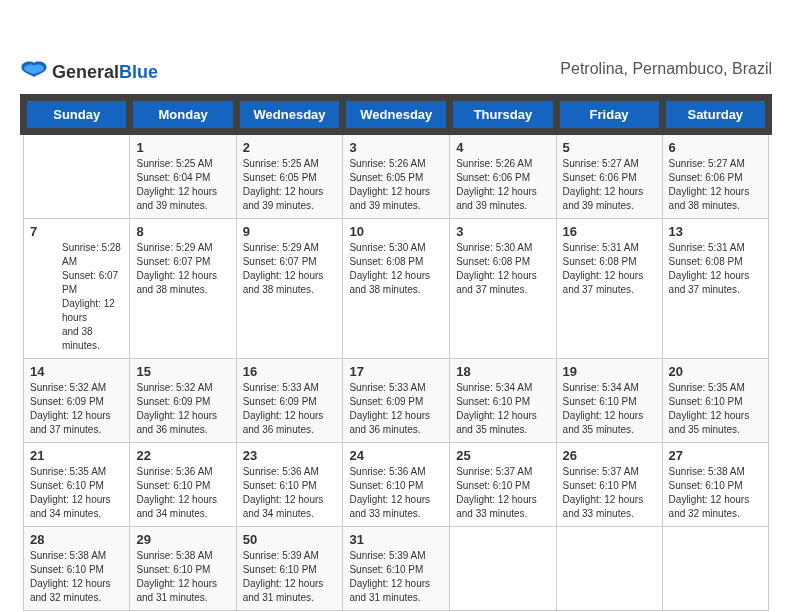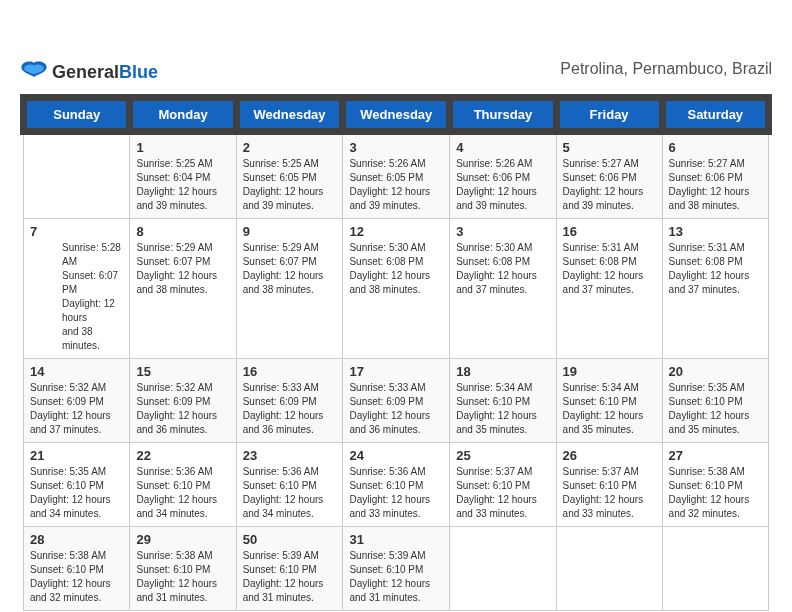--- a/index.html
+++ b/index.html
@@ -162,21 +162,21 @@
 and 38 minutes.</div>
         </td>
         <td>
           <span class="day-num">9</span>
           <div class="day-info" style="white-space: pre-line;">Sunrise: 5:29 AM
 Sunset: 6:07 PM
 Daylight: 12 hours
 and 38 minutes.</div>
         </td>
         <td>
-          <span class="day-num">12</span>
+          <span class="day-num">10</span>
           <div class="day-info" style="white-space: pre-line;">Sunrise: 5:30 AM
 Sunset: 6:08 PM
 Daylight: 12 hours
 and 38 minutes.</div>
         </td>
         <td>
           <span class="day-num">3</span>
           <div class="day-info" style="white-space: pre-line;">Sunrise: 5:30 AM
 Sunset: 6:08 PM
 Daylight: 12 hours

